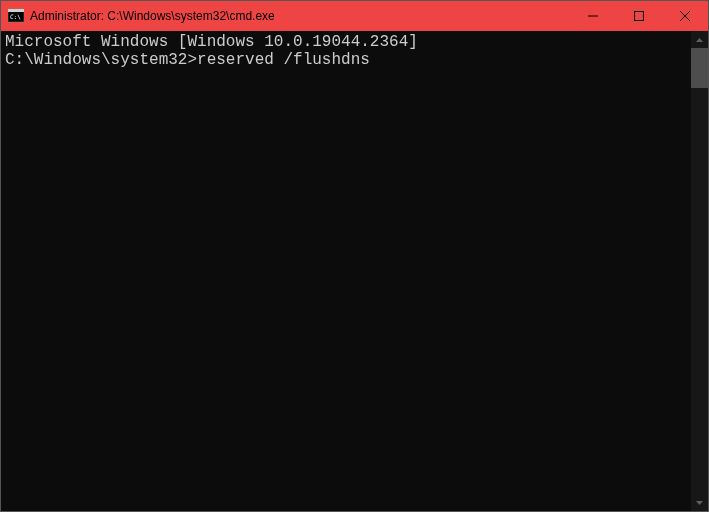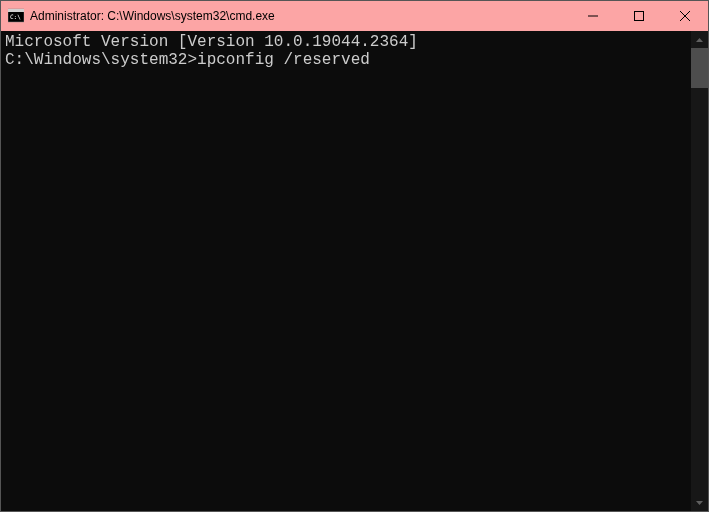--- a/index.html
+++ b/index.html
@@ -20,21 +20,21 @@
       width: 709px;
       height: 512px;
       border: 1px solid #555;
       display: flex;
       flex-direction: column;
       background: #fff;
     }
 
     .titlebar {
       height: 30px;
-      background: #fca5a5;
+      background: #ef4444;
       display: flex;
       align-items: center;
       flex-shrink: 0;
     }
 
     .titlebar-icon {
       width: 16px;
       height: 16px;
       margin-left: 7px;
       margin-right: 6px;
@@ -153,21 +153,21 @@
       <button class="titlebar-btn close">
         <svg width="10" height="10" viewBox="0 0 10 10">
           <line x1="0" y1="0" x2="10" y2="10" stroke="#000" stroke-width="1"></line>
           <line x1="10" y1="0" x2="0" y2="10" stroke="#000" stroke-width="1"></line>
         </svg>
       </button>
     </div>
   </div>
 
   <div class="terminal-area">
-    <div class="terminal-content"><span class="terminal-line">Microsoft Version [Version 10.0.19044.2364]</span><span class="terminal-line"></span><span class="prompt-line">C:\Windows\system32&gt;</span><span class="prompt-line">ipconfig /reserved</span></div>
+    <div class="terminal-content"><span class="terminal-line">Microsoft Windows [Windows 10.0.19044.2364]</span><span class="terminal-line"></span><span class="prompt-line">C:\Windows\system32&gt;</span><span class="prompt-line">reserved /flushdns</span></div>
     <div class="scrollbar">
       <div class="scrollbar-arrow">
         <svg width="7" height="4" viewBox="0 0 7 4">
           <path d="M0 4 L3.5 0 L7 4 Z" fill="#606060"></path>
         </svg>
       </div>
       <div class="scrollbar-track">
         <div class="scrollbar-thumb"></div>
       </div>
       <div class="scrollbar-arrow">

